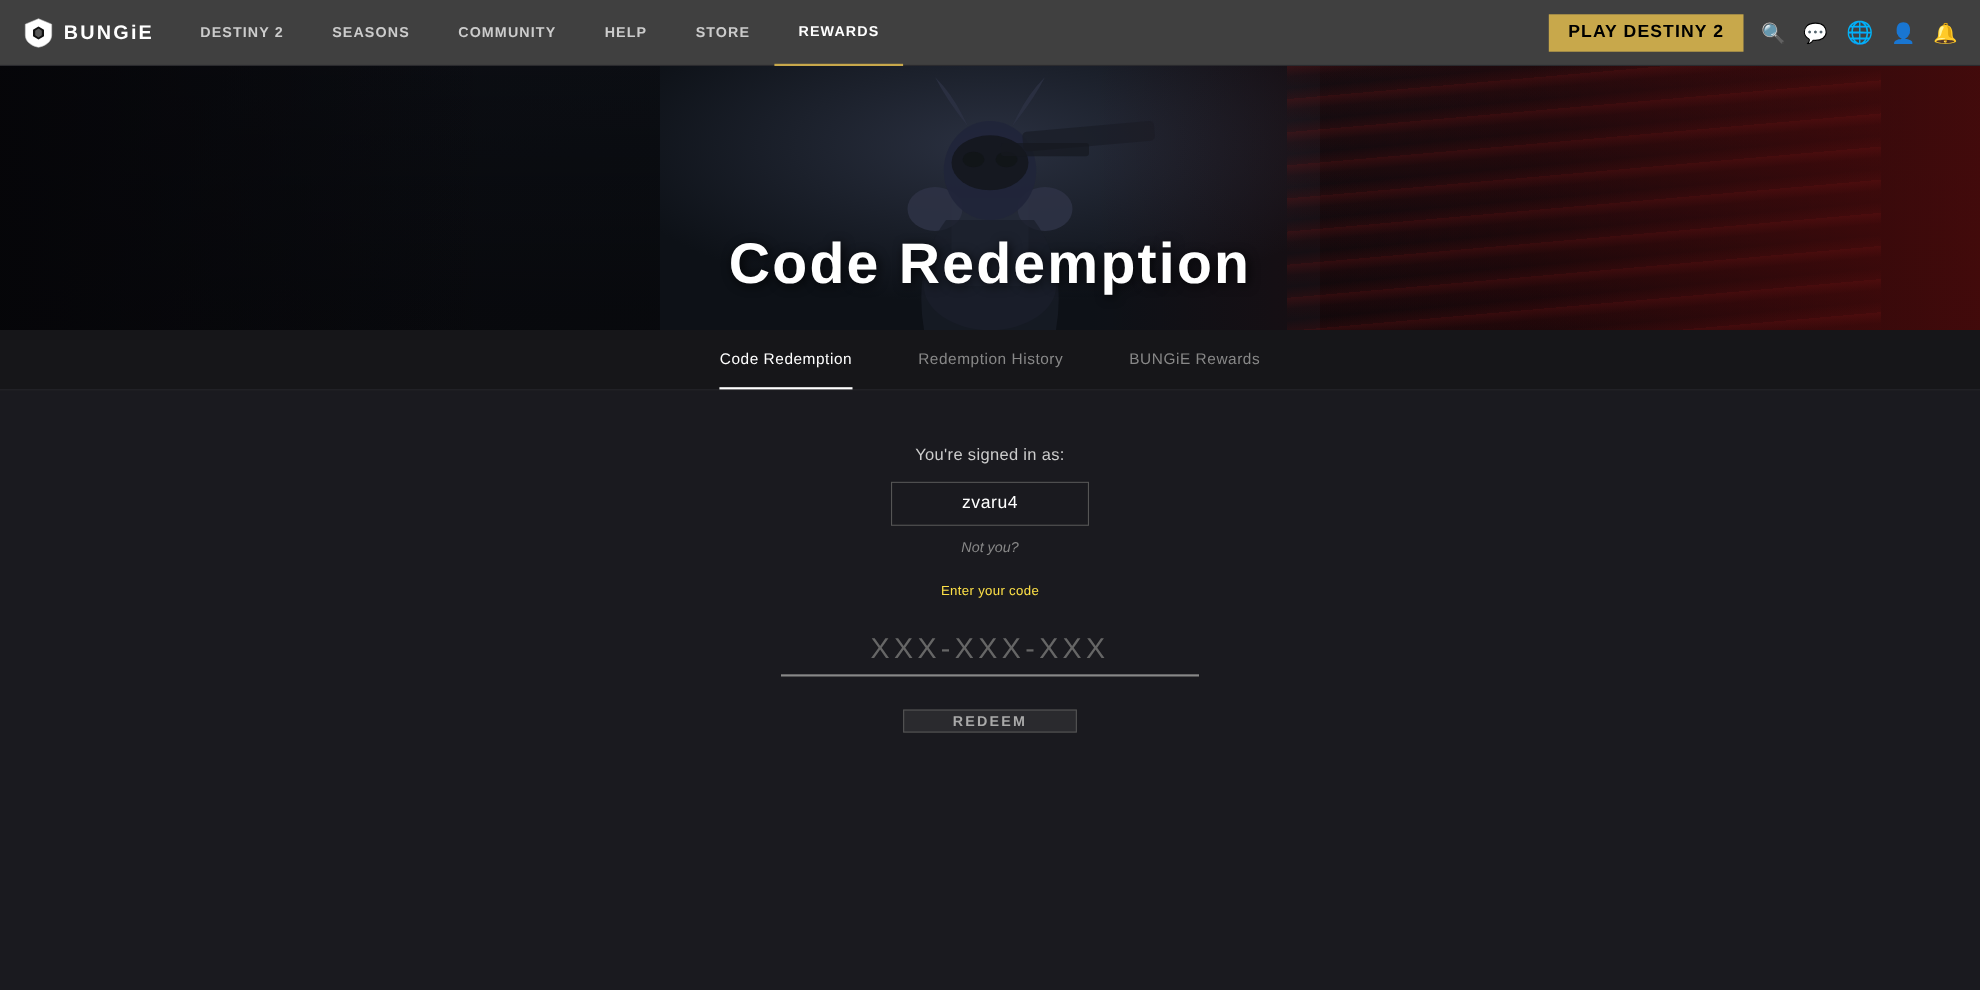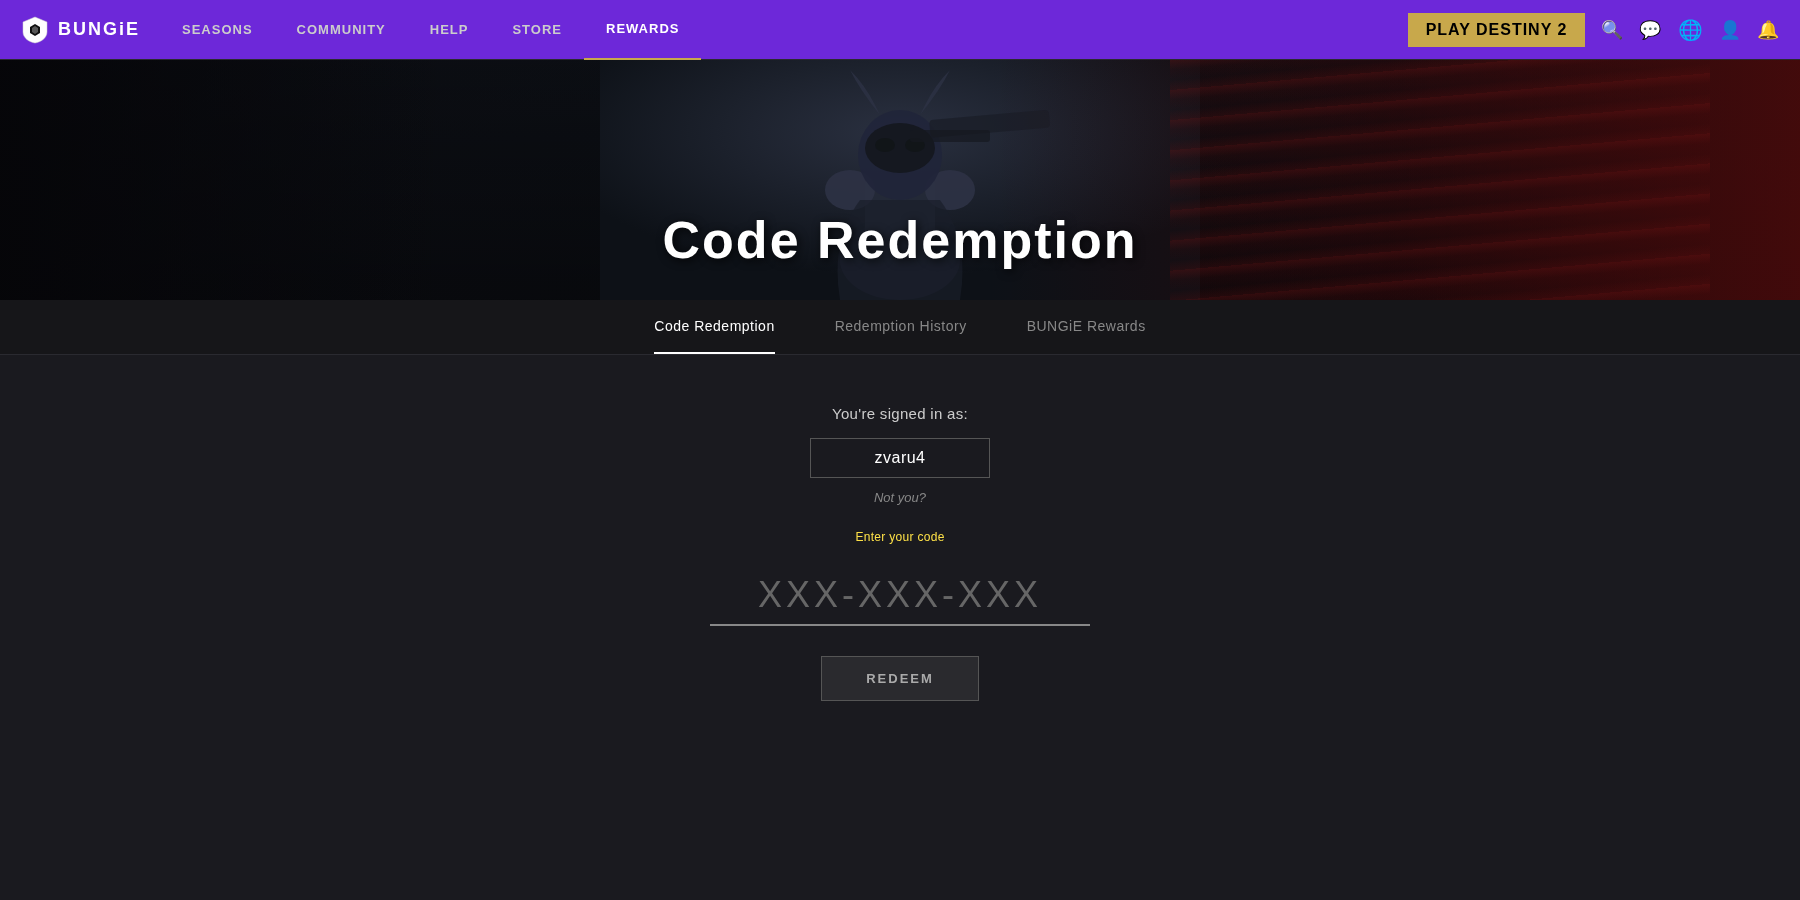--- a/index.html
+++ b/index.html
@@ -12,21 +12,21 @@
       overflow-x: hidden;
     }
 
     
     nav {
       position: fixed;
       top: 0;
       left: 0;
       width: 100%;
       height: 60px;
-      background: #6d28d9;
+      background: #404040;
       display: flex;
       align-items: center;
       z-index: 100;
       border-bottom: 1px solid #2a2a2e;
       justify-content: center;
     }
     .nav-logo {
       display: flex;
       align-items: center;
       padding: 0 20px;
@@ -199,39 +199,39 @@
     .code-input-wrapper {
       width: 380px;
       border-bottom: 2px solid #888;
       margin-bottom: 30px;
     }
     .code-input {
       background: transparent;
       border: none;
       outline: none;
       color: #666;
-      font-size: 36px;
+      font-size: 26px;
       letter-spacing: 4px;
       width: 100%;
       text-align: center;
       padding: 8px 0;
       font-family: 'Arial', sans-serif;
     }
     .code-input::placeholder {
       color: #666;
       letter-spacing: 4px;
     }
     .redeem-btn {
       background: #2a2a2e;
       border: 1px solid #555;
       color: #aaa;
       font-size: 13px;
       font-weight: bold;
       letter-spacing: 2px;
-      padding: 14px 44px;
+      padding: 2px 44px;
       cursor: pointer;
       text-transform: uppercase;
     }
 
     
     .icon-globe { font-size: 20px; }
     .icon-search { font-size: 18px; }
     .icon-user { font-size: 18px; }
     .icon-bell { font-size: 18px; }
   </style>
@@ -242,20 +242,21 @@
   <div class="nav-logo">
     <svg class="bungie-shield" viewBox="0 0 30 30" fill="none" xmlns="http://www.w3.org/2000/svg">
       <path d="M15 2 L27 7 L27 17 C27 23 21 27 15 28 C9 27 3 23 3 17 L3 7 Z" fill="#fff" stroke="#ccc" stroke-width="0.5"></path>
       <path d="M10 12 L15 9 L20 12 L20 18 L15 21 L10 18 Z" fill="#111"></path>
       <path d="M12 13 L15 11 L18 13 L18 17 L15 19 L12 17 Z" fill="#fff" opacity="0.3"></path>
     </svg>
     <span class="bungie-text">BUNGiE</span>
   </div>
 
   <div class="nav-links">
+    <a class="nav-link">DESTINY 2</a>
     <a class="nav-link">SEASONS</a>
     <a class="nav-link">COMMUNITY</a>
     <a class="nav-link">HELP</a>
     <a class="nav-link">STORE</a>
     <a class="nav-link active">REWARDS</a>
   </div>
 
   <div class="nav-right">
     <button class="play-btn">PLAY DESTINY 2</button>
     <span class="nav-icon icon-search">🔍</span>

